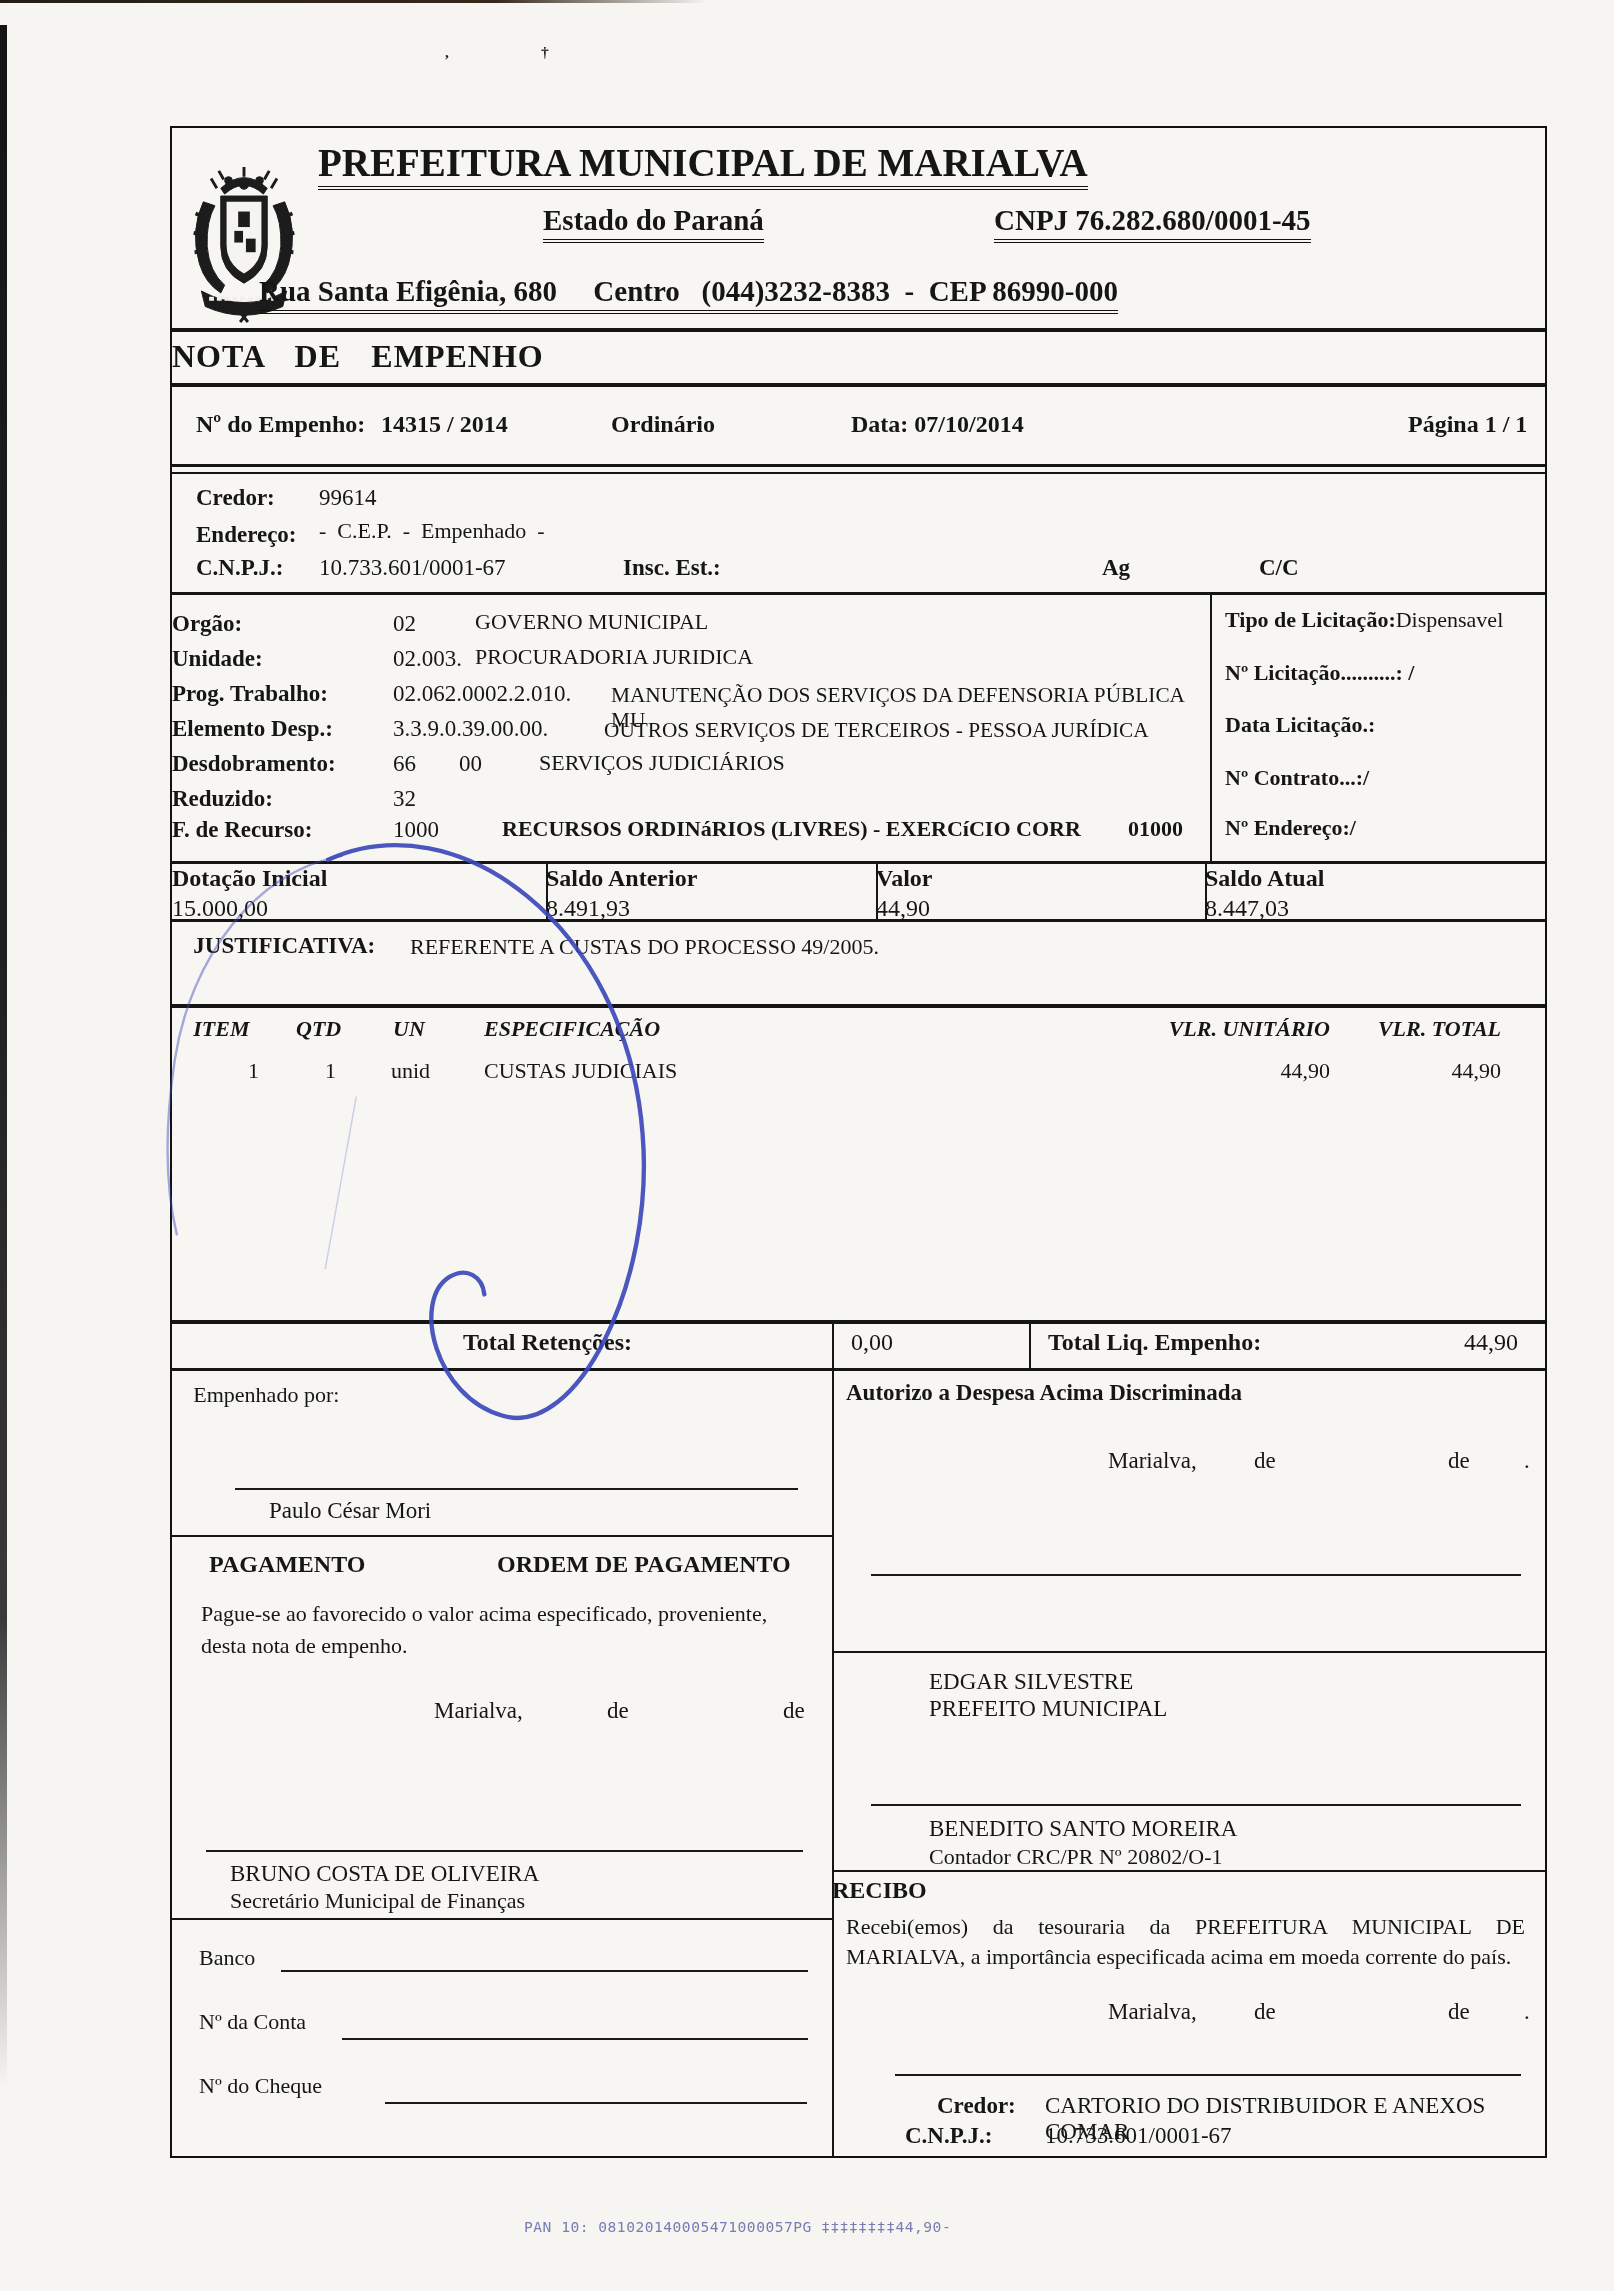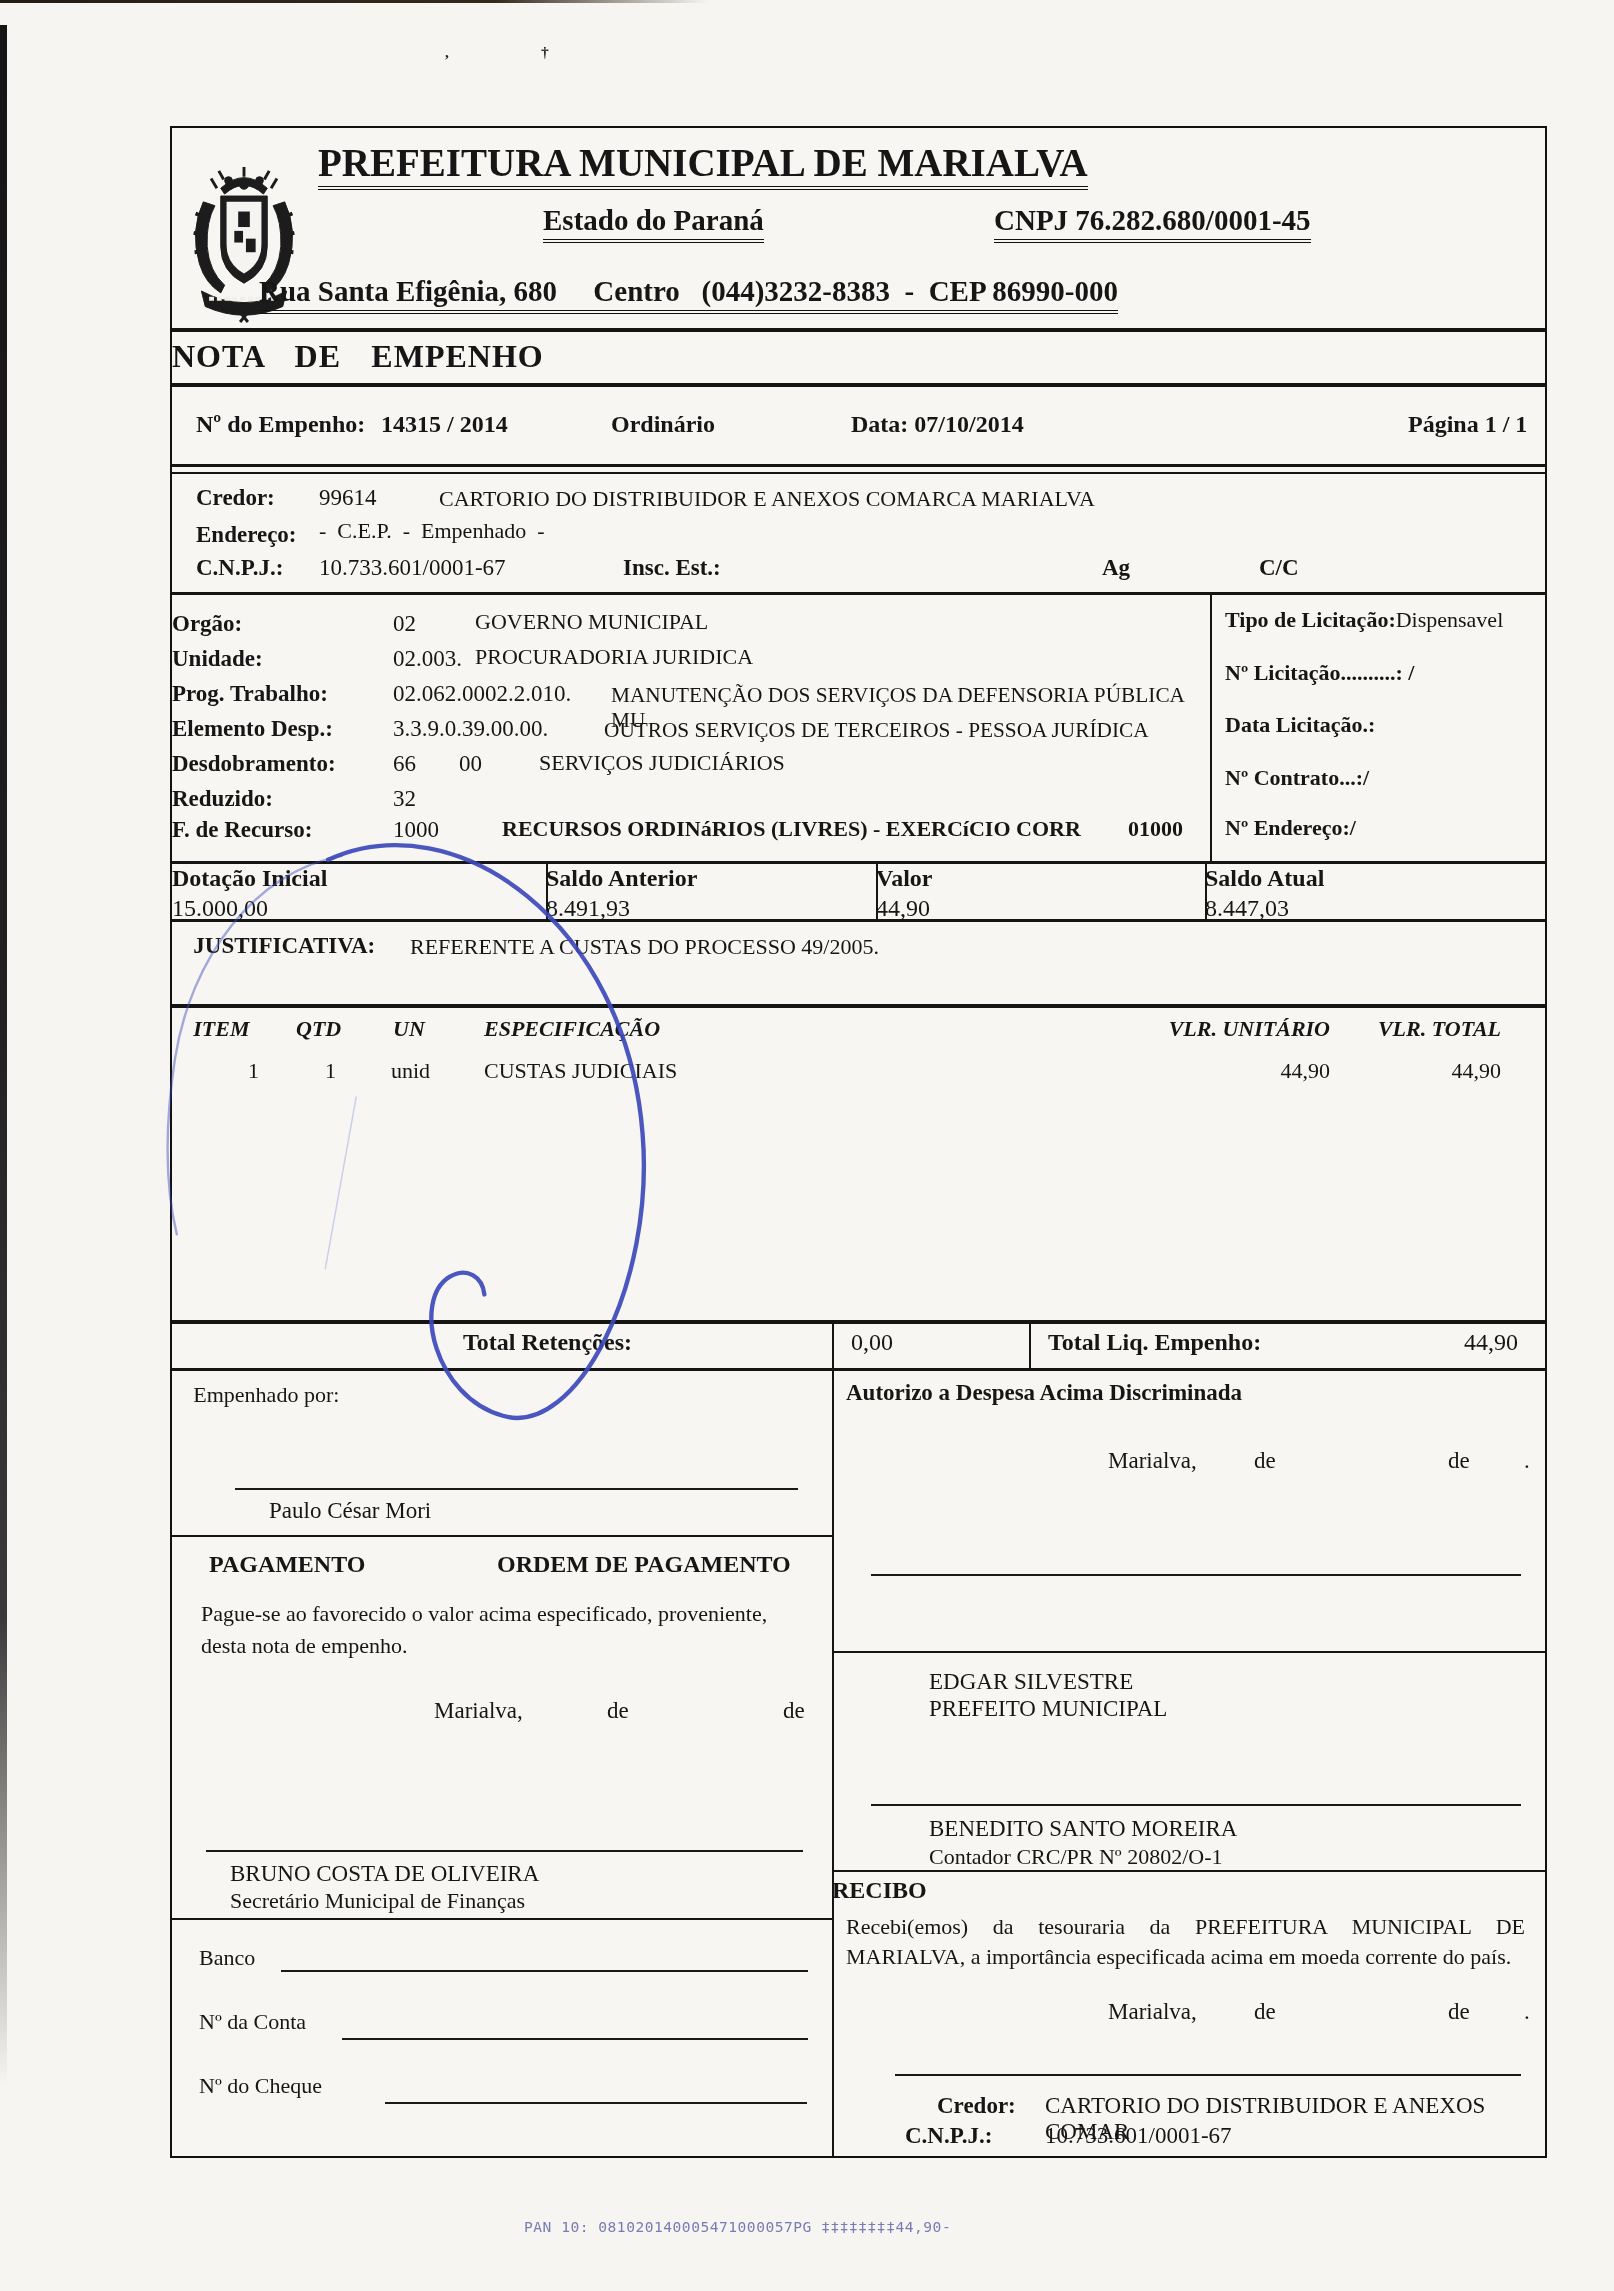--- a/index.html
+++ b/index.html
@@ -90,21 +90,20 @@
     <span class="abs fs25 b" style="left:24px;top:283px;">Nº do Empenho:</span>
     <span class="abs fs25 b" style="left:209px;top:283px;">14315 / 2014</span>
     <span class="abs fs25 b" style="left:439px;top:283px;">Ordinário</span>
     <span class="abs fs25 b" style="left:679px;top:283px;">Data: 07/10/2014</span>
     <span class="abs fs25 b" style="left:1194px;top:283px;margin-left:42px;">Página  1 / 1</span>
     <div class="hr" style="top:336px;"></div>
     <div class="hr t2" style="top:344px;"></div>
 
     <span class="abs fs24 b" style="left:24px;top:357px;">Credor:</span>
     <span class="abs fs24" style="left:147px;top:357px;">99614</span>
-    <span class="abs fs23" style="left:267px;top:358px;">CARTORIO DO DISTRIBUIDOR E ANEXOS COMARCA MARIALVA</span>
     <span class="abs fs24 b" style="left:24px;top:394px;">Endereço:</span>
     <span class="abs fs23 pre" style="left:147px;top:390px;">-  C.E.P.  -  Empenhado  -</span>
     <span class="abs fs24 b" style="left:24px;top:427px;">C.N.P.J.:</span>
     <span class="abs fs24" style="left:147px;top:427px;">10.733.601/0001-67</span>
     <span class="abs fs24 b" style="left:451px;top:427px;">Insc. Est.:</span>
     <span class="abs fs24 b" style="left:930px;top:427px;">Ag</span>
     <span class="abs fs24 b" style="left:1087px;top:427px;">C/C</span>
     <div class="hr" style="top:464px;"></div>
 
     <div class="vr" style="left:1038px;top:464px;height:269px;"></div>

